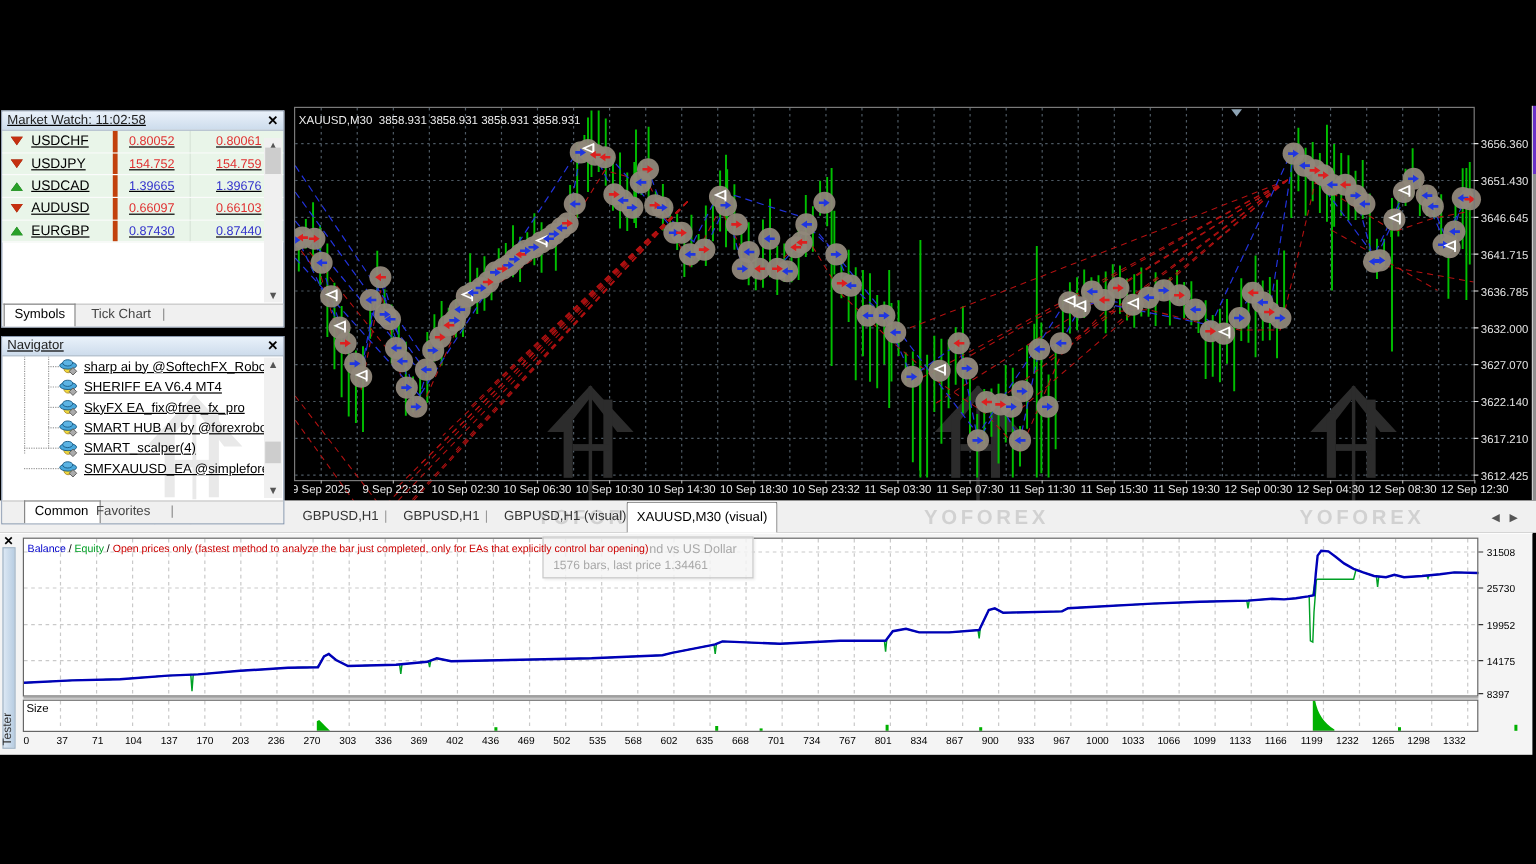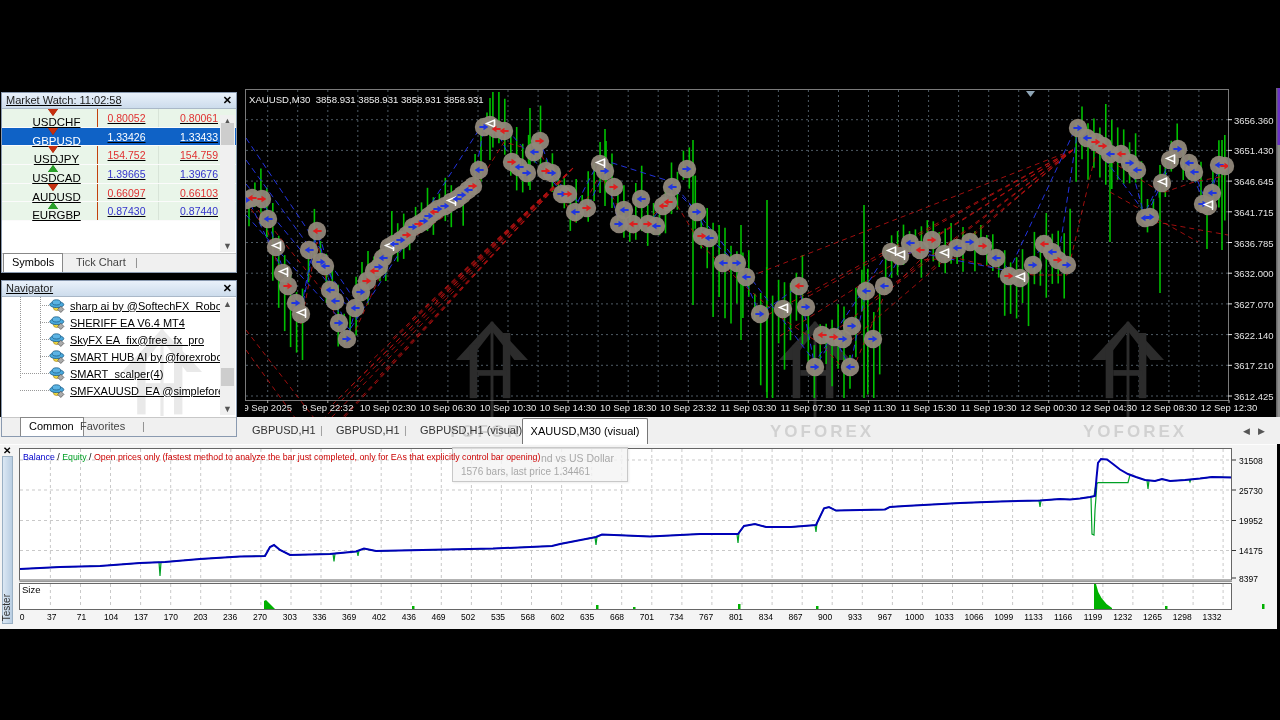--- a/index.html
+++ b/index.html
@@ -3,21 +3,21 @@
 * { margin:0; padding:0; box-sizing:border-box; }
 body { width:1280px; height:720px; background:#000; font-family:"Liberation Sans", sans-serif; position:relative; overflow:hidden; }
 .panel { position:absolute; background:#fff; border:1px solid #8a9ab0; z-index:3;text-decoration:underline; }
 .ptitle { height:16px; background:linear-gradient(#e9f1fa,#cddcec); border-bottom:1px solid #aab8c8; font-size:11px; color:#222; padding:1px 4px; position:relative; }
 .ptitle .x { position:absolute; right:4px; top:1px; font-size:11px; color:#000; font-weight:bold; }
 
 #mw { left:1px; top:92px; width:236px; height:181px; }
 .mwhead { display:flex; height:21px; border-bottom:1px solid #d4d4d4; font-size:11px; color:#000; }
 .mwhead div { padding-top:4px; }
 .mwrow { display:flex; height:18.7px; background:#e9f5e9; font-size:11.5px; border-bottom:1px solid #fbfbfb; }
-.c1 { width:96px; padding-left:7px; border-right:1px solid #c2410c; display:flex; align-items:center; color:#000;flex-direction:column; }
+.c1 { width:96px; padding-left:7px; border-right:4px solid #c2410c; display:flex; align-items:center; color:#000; }
 .c2 { width:61px; border-right:1px solid #d8e4d8; text-align:center; padding:3px 3px 0 0; font-size:10.5px; }
 .c3 { width:62px; text-align:right; padding:3px 3px 0 0; font-size:10.5px; }
 .sym { margin-left:7px; }
 .red { color:#e03131; }
 .blue { color:#3333cc; }
 .mwrow.sel { background:#0f62c6; }
 .mwrow.sel .c1, .mwrow.sel .c2, .mwrow.sel .c3 { color:#fff; border-right-color:#0f62c6; }
 .ar { width:0; height:0; display:inline-block; }
 .ar.dn { border-left:5px solid transparent; border-right:5px solid transparent; border-top:7px solid #c53010; filter:drop-shadow(0 0 0.5px #7a1a00); }
 .ar.up { border-left:5px solid transparent; border-right:5px solid transparent; border-bottom:7px solid #29a029; filter:drop-shadow(0 0 0.5px #0a5a0a); }
@@ -58,28 +58,20 @@
 
 <div class="panel" id="mw">
   <div class="ptitle">Market Watch: 11:02:58<span class="x">✕</span></div>
   <div class="mwrow ">
       <div class="c1">
         <span class="ar dn"></span>
         <span class="sym">USDCHF</span>
       </div>
       <div class="c2 red">0.80052</div>
       <div class="c3 red">0.80061</div>
-    </div>
-    <div class="mwrow sel">
-      <div class="c1">
-        <span class="ar dn"></span>
-        <span class="sym">GBPUSD</span>
-      </div>
-      <div class="c2 sel">1.33426</div>
-      <div class="c3 sel">1.33433</div>
     </div>
     <div class="mwrow ">
       <div class="c1">
         <span class="ar dn"></span>
         <span class="sym">USDJPY</span>
       </div>
       <div class="c2 red">154.752</div>
       <div class="c3 red">154.759</div>
     </div>
     <div class="mwrow ">

